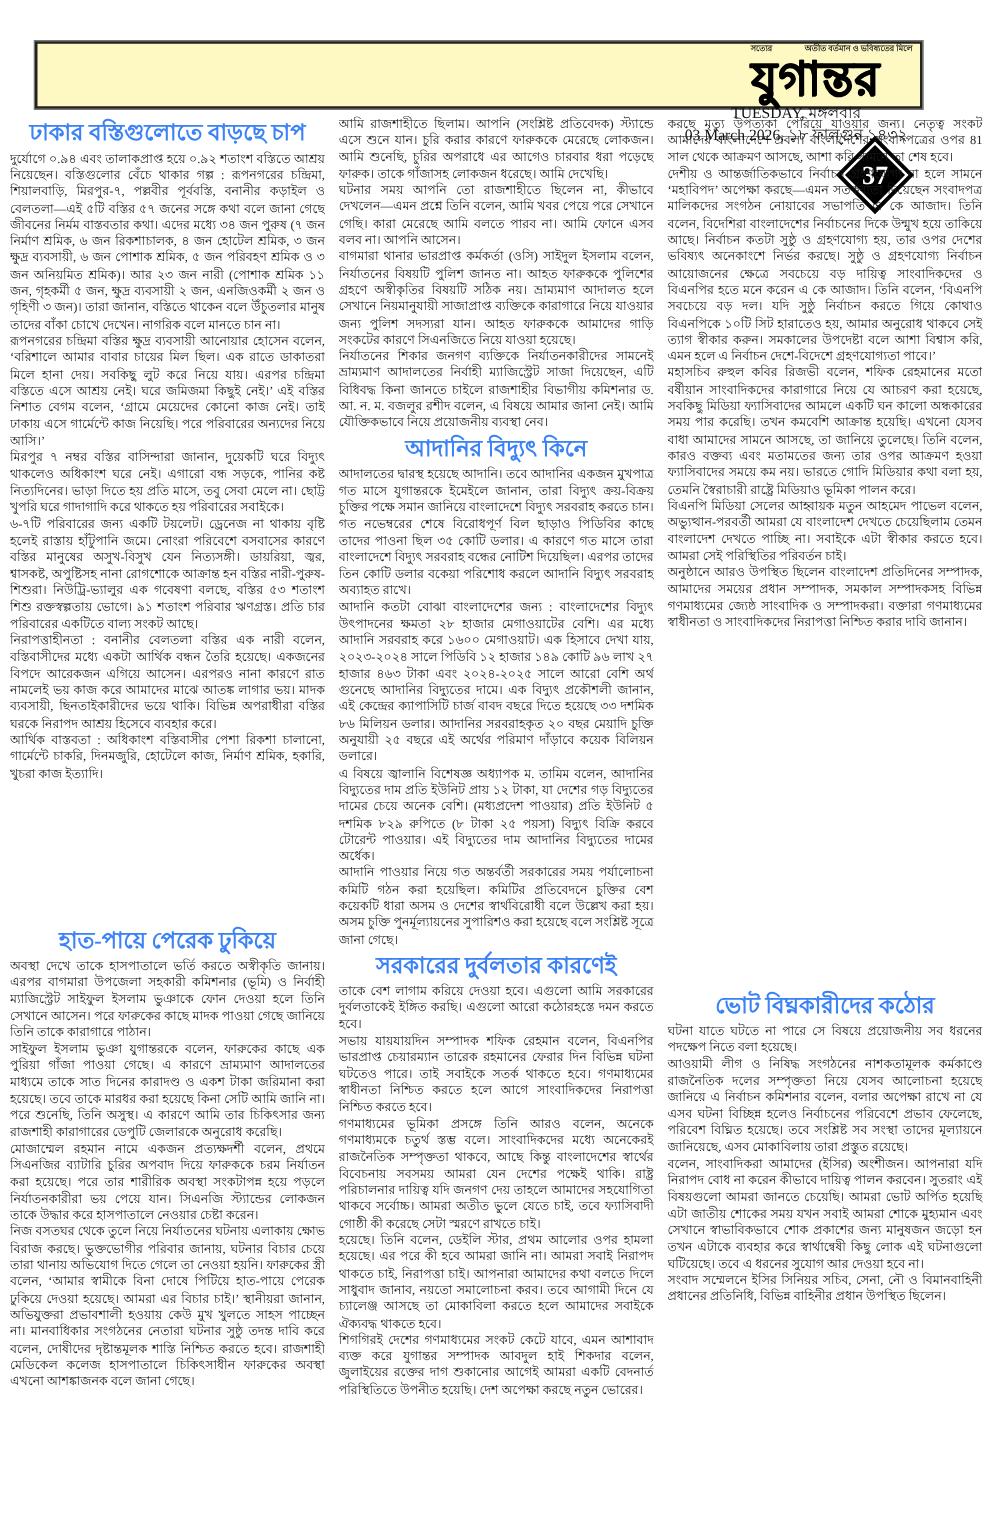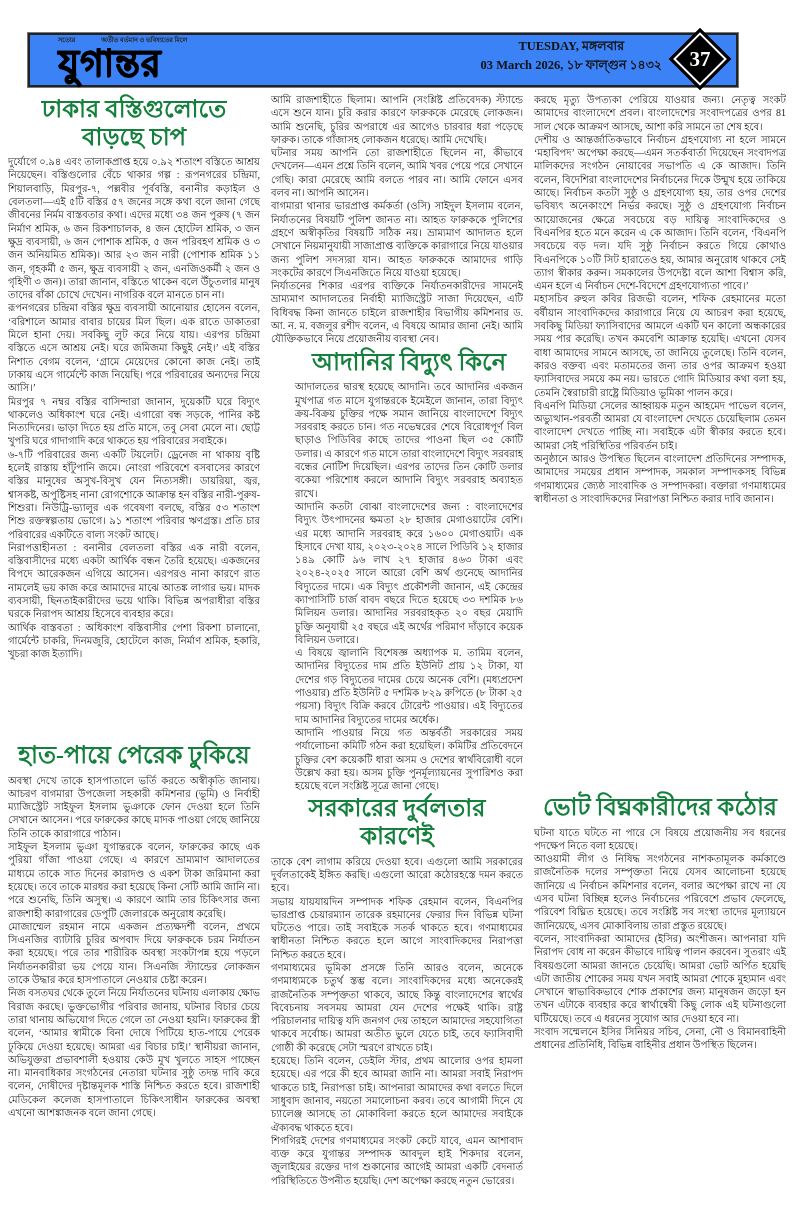--- a/index.html
+++ b/index.html
@@ -10,51 +10,52 @@
     color: #111;
     font-family: "Liberation Serif", "DejaVu Serif", serif;
     overflow: hidden;
     position: relative;
   }
   
   .masthead {
     position: absolute; left: 28px; top: 33px; width: 710px; height: 54px;
     border: 2px solid #222;
     box-shadow: 0 0 0 1px #777;
-    display: flex; align-items: flex-start; justify-content: space-between;
+    display: flex; align-items: flex-end; justify-content: space-between;
     padding: 2px 6px 2px 28px;
-    background: #3b82f6;
+    background: #fef9c3;
+    flex-direction: column;
   }
   .logo-wrap { display: flex; flex-direction: column; line-height: 1; }
   .logo-taglines { display: flex; gap: 26px; font-size: 6.5px; font-weight: bold; color: #222; margin-bottom: 1px; }
   .logo-text {
     font-size: 36px; font-weight: 900; letter-spacing: 1px; color: #000;
     font-family: "Liberation Serif", serif;
     text-shadow: 1px 0 0 #000, 0 1px 0 #000;
     transform: scaleY(1.05);
   }
-  .date-block { text-align: center; font-weight: bold; font-size: 12.5px; color: #111; margin-left: auto; margin-right: 16px; line-height: 1.5; }
+  .date-block { text-align: center; font-weight: normal; font-size: 12.5px; color: #111; margin-left: auto; margin-right: 4px; line-height: 1.5; }
   .diamond {
     width: 44px; height: 44px; background: #000; flex: 0 0 auto;
     transform: rotate(45deg); margin-right: 8px;
     display: flex; align-items: center; justify-content: center;
     border: 2px solid #000; outline: 2px solid #fff; outline-offset: -5px;
   }
   .diamond span {
     transform: rotate(-45deg); color: #fff; font-size: 21px; font-weight: bold;
     font-family: "Liberation Serif", serif;
   }
   
   .content {
     position: absolute; left: 8px; top: 93px; width: 778px; height: 1124px;
     display: flex; gap: 11px;
   }
   .col { width: 252px; overflow: hidden; }
   .headline {
-    font-size: 24px; font-weight: 900; text-align: center; color: #15803d;
+    font-size: 18px; font-weight: 900; text-align: center; color: #3b82f6;
     line-height: 1.15; padding: 3px 0 4px 0;
     font-family: "Liberation Serif", serif;
   }
   .story p {
     font-size: 10px; line-height: 1.33; text-align: justify;
     color: #1c1c1c; margin: 0;
     word-break: break-word;
   }
   .seg-minor { }
 </style>
@@ -85,35 +86,35 @@
       <div class="headline">ঢাকার বস্তিগুলোতে বাড়ছে চাপ</div>
       <p>দুর্যোগে ০.৯৪ এবং তালাকপ্রাপ্ত হয়ে ০.৯২ শতাংশ বস্তিতে আশ্রয় নিয়েছেন। বস্তিগুলোর বেঁচে থাকার গল্প : রূপনগরের চন্দ্রিমা, শিয়ালবাড়ি, মিরপুর-৭, পল্লবীর পূর্ববস্তি, বনানীর কড়াইল ও বেলতলা—এই ৫টি বস্তির ৫৭ জনের সঙ্গে কথা বলে জানা গেছে জীবনের নির্মম বাস্তবতার কথা। এদের মধ্যে ৩৪ জন পুরুষ (৭ জন নির্মাণ শ্রমিক, ৬ জন রিকশাচালক, ৪ জন হোটেল শ্রমিক, ৩ জন ক্ষুদ্র ব্যবসায়ী, ৬ জন পোশাক শ্রমিক, ৫ জন পরিবহণ শ্রমিক ও ৩ জন অনিয়মিত শ্রমিক)। আর ২৩ জন নারী (পোশাক শ্রমিক ১১ জন, গৃহকর্মী ৫ জন, ক্ষুদ্র ব্যবসায়ী ২ জন, এনজিওকর্মী ২ জন ও গৃহিণী ৩ জন)। তারা জানান, বস্তিতে থাকেন বলে উঁচুতলার মানুষ তাদের বাঁকা চোখে দেখেন। নাগরিক বলে মানতে চান না।</p>
       <p>রূপনগরের চন্দ্রিমা বস্তির ক্ষুদ্র ব্যবসায়ী আনোয়ার হোসেন বলেন, ‘বরিশালে আমার বাবার চায়ের মিল ছিল। এক রাতে ডাকাতরা মিলে হানা দেয়। সবকিছু লুট করে নিয়ে যায়। এরপর চন্দ্রিমা বস্তিতে এসে আশ্রয় নেই। ঘরে জমিজমা কিছুই নেই।’ এই বস্তির নিশাত বেগম বলেন, ‘গ্রামে মেয়েদের কোনো কাজ নেই। তাই ঢাকায় এসে গার্মেন্টে কাজ নিয়েছি। পরে পরিবারের অন্যদের নিয়ে আসি।’</p>
       <p>মিরপুর ৭ নম্বর বস্তির বাসিন্দারা জানান, দুয়েকটি ঘরে বিদ্যুৎ থাকলেও অধিকাংশ ঘরে নেই। এগারো বন্ধ সড়কে, পানির কষ্ট নিত্যদিনের। ভাড়া দিতে হয় প্রতি মাসে, তবু সেবা মেলে না। ছোট্ট খুপরি ঘরে গাদাগাদি করে থাকতে হয় পরিবারের সবাইকে।</p>
       <p>৬-৭টি পরিবারের জন্য একটি টয়লেট। ড্রেনেজ না থাকায় বৃষ্টি হলেই রাস্তায় হাঁটুপানি জমে। নোংরা পরিবেশে বসবাসের কারণে বস্তির মানুষের অসুখ-বিসুখ যেন নিত্যসঙ্গী। ডায়রিয়া, জ্বর, শ্বাসকষ্ট, অপুষ্টিসহ নানা রোগশোকে আক্রান্ত হন বস্তির নারী-পুরুষ-শিশুরা। নিউট্রি-ভ্যালুর এক গবেষণা বলছে, বস্তির ৫৩ শতাংশ শিশু রক্তস্বল্পতায় ভোগে। ৯১ শতাংশ পরিবার ঋণগ্রস্ত। প্রতি চার পরিবারের একটিতে বাল্য সংকট আছে।</p>
       <p>নিরাপত্তাহীনতা : বনানীর বেলতলা বস্তির এক নারী বলেন, বস্তিবাসীদের মধ্যে একটা আর্থিক বন্ধন তৈরি হয়েছে। একজনের বিপদে আরেকজন এগিয়ে আসেন। এরপরও নানা কারণে রাত নামলেই ভয় কাজ করে আমাদের মাঝে আতঙ্ক লাগার ভয়। মাদক ব্যবসায়ী, ছিনতাইকারীদের ভয়ে থাকি। বিভিন্ন অপরাধীরা বস্তির ঘরকে নিরাপদ আশ্রয় হিসেবে ব্যবহার করে।</p>
       <p>আর্থিক বাস্তবতা : অধিকাংশ বস্তিবাসীর পেশা রিকশা চালানো, গার্মেন্টে চাকরি, দিনমজুরি, হোটেলে কাজ, নির্মাণ শ্রমিক, হকারি, খুচরা কাজ ইত্যাদি।</p>
     </div>
     <div class="story">
       <div class="headline">হাত-পায়ে পেরেক ঢুকিয়ে</div>
-      <p>অবস্থা দেখে তাকে হাসপাতালে ভর্তি করতে অস্বীকৃতি জানায়। আচরণ বাগমারা উপজেলা সহকারী কমিশনার (ভূমি) ও নির্বাহী ম্যাজিস্ট্রেট সাইফুল ইসলাম ভুঞাকে ফোন দেওয়া হলে তিনি সেখানে আসেন। পরে ফারুকের কাছে মাদক পাওয়া গেছে জানিয়ে তিনি তাকে কারাগারে পাঠান।</p>
+      <p>অবস্থা দেখে তাকে হাসপাতালে ভর্তি করতে অস্বীকৃতি জানায়। এরপর বাগমারা উপজেলা সহকারী কমিশনার (ভূমি) ও নির্বাহী ম্যাজিস্ট্রেট সাইফুল ইসলাম ভুঞাকে ফোন দেওয়া হলে তিনি সেখানে আসেন। পরে ফারুকের কাছে মাদক পাওয়া গেছে জানিয়ে তিনি তাকে কারাগারে পাঠান।</p>
       <p>সাইফুল ইসলাম ভুঞা যুগান্তরকে বলেন, ফারুকের কাছে এক পুরিয়া গাঁজা পাওয়া গেছে। এ কারণে ভ্রাম্যমাণ আদালতের মাধ্যমে তাকে সাত দিনের কারাদণ্ড ও একশ টাকা জরিমানা করা হয়েছে। তবে তাকে মারধর করা হয়েছে কিনা সেটি আমি জানি না। পরে শুনেছি, তিনি অসুস্থ। এ কারণে আমি তার চিকিৎসার জন্য রাজশাহী কারাগারের ডেপুটি জেলারকে অনুরোধ করেছি।</p>
       <p>মোজাম্মেল রহমান নামে একজন প্রত্যক্ষদর্শী বলেন, প্রথমে সিএনজির ব্যাটারি চুরির অপবাদ দিয়ে ফারুককে চরম নির্যাতন করা হয়েছে। পরে তার শারীরিক অবস্থা সংকটাপন্ন হয়ে পড়লে নির্যাতনকারীরা ভয় পেয়ে যান। সিএনজি স্ট্যান্ডের লোকজন তাকে উদ্ধার করে হাসপাতালে নেওয়ার চেষ্টা করেন।</p>
       <p>নিজ বসতঘর থেকে তুলে নিয়ে নির্যাতনের ঘটনায় এলাকায় ক্ষোভ বিরাজ করছে। ভুক্তভোগীর পরিবার জানায়, ঘটনার বিচার চেয়ে তারা থানায় অভিযোগ দিতে গেলে তা নেওয়া হয়নি। ফারুকের স্ত্রী বলেন, ‘আমার স্বামীকে বিনা দোষে পিটিয়ে হাত-পায়ে পেরেক ঢুকিয়ে দেওয়া হয়েছে। আমরা এর বিচার চাই।’ স্থানীয়রা জানান, অভিযুক্তরা প্রভাবশালী হওয়ায় কেউ মুখ খুলতে সাহস পাচ্ছেন না। মানবাধিকার সংগঠনের নেতারা ঘটনার সুষ্ঠু তদন্ত দাবি করে বলেন, দোষীদের দৃষ্টান্তমূলক শাস্তি নিশ্চিত করতে হবে। রাজশাহী মেডিকেল কলেজ হাসপাতালে চিকিৎসাধীন ফারুকের অবস্থা এখনো আশঙ্কাজনক বলে জানা গেছে।</p>
     </div>
   </div>
 
   <div class="col">
     <div class="story seg-minor" style="min-height:176px;">
       <p>আমি রাজশাহীতে ছিলাম। আপনি (সংশ্লিষ্ট প্রতিবেদক) স্ট্যান্ডে এসে শুনে যান। চুরি করার কারণে ফারুককে মেরেছে লোকজন। আমি শুনেছি, চুরির অপরাধে এর আগেও চারবার ধরা পড়েছে ফারুক। তাকে গাঁজাসহ লোকজন ধরেছে। আমি দেখেছি।</p>
       <p>ঘটনার সময় আপনি তো রাজশাহীতে ছিলেন না, কীভাবে দেখলেন—এমন প্রশ্নে তিনি বলেন, আমি খবর পেয়ে পরে সেখানে গেছি। কারা মেরেছে আমি বলতে পারব না। আমি ফোনে এসব বলব না। আপনি আসেন।</p>
       <p>বাগমারা থানার ভারপ্রাপ্ত কর্মকর্তা (ওসি) সাইদুল ইসলাম বলেন, নির্যাতনের বিষয়টি পুলিশ জানত না। আহত ফারুককে পুলিশের গ্রহণে অস্বীকৃতির বিষয়টি সঠিক নয়। ভ্রাম্যমাণ আদালত হলে সেখানে নিয়মানুযায়ী সাজাপ্রাপ্ত ব্যক্তিকে কারাগারে নিয়ে যাওয়ার জন্য পুলিশ সদস্যরা যান। আহত ফারুককে আমাদের গাড়ি সংকটের কারণে সিএনজিতে নিয়ে যাওয়া হয়েছে।</p>
-      <p>নির্যাতনের শিকার এরপর ব্যক্তিকে নির্যাতনকারীদের সামনেই ভ্রাম্যমাণ আদালতের নির্বাহী ম্যাজিস্ট্রেট সাজা দিয়েছেন, এটি বিধিবদ্ধ কিনা জানতে চাইলে রাজশাহীর বিভাগীয় কমিশনার ড. আ. ন. ম. বজলুর রশীদ বলেন, এ বিষয়ে আমার জানা নেই। আমি যৌক্তিকভাবে নিয়ে প্রয়োজনীয় ব্যবস্থা নেব।</p>
+      <p>নির্যাতনের শিকার জনগণ ব্যক্তিকে নির্যাতনকারীদের সামনেই ভ্রাম্যমাণ আদালতের নির্বাহী ম্যাজিস্ট্রেট সাজা দিয়েছেন, এটি বিধিবদ্ধ কিনা জানতে চাইলে রাজশাহীর বিভাগীয় কমিশনার ড. আ. ন. ম. বজলুর রশীদ বলেন, এ বিষয়ে আমার জানা নেই। আমি যৌক্তিকভাবে নিয়ে প্রয়োজনীয় ব্যবস্থা নেব।</p>
     </div>
-    <div class="story" style="min-height:345px;margin-left:24px;">
+    <div class="story" style="min-height:345px;">
       <div class="headline">আদানির বিদ্যুৎ কিনে</div>
       <p>আদালতের দ্বারস্থ হয়েছে আদানি। তবে আদানির একজন মুখপাত্র গত মাসে যুগান্তরকে ইমেইলে জানান, তারা বিদ্যুৎ ক্রয়-বিক্রয় চুক্তির পক্ষে সমান জানিয়ে বাংলাদেশে বিদ্যুৎ সরবরাহ করতে চান। গত নভেম্বরের শেষে বিরোধপূর্ণ বিল ছাড়াও পিডিবির কাছে তাদের পাওনা ছিল ৩৫ কোটি ডলার। এ কারণে গত মাসে তারা বাংলাদেশে বিদ্যুৎ সরবরাহ বন্ধের নোটিশ দিয়েছিল। এরপর তাদের তিন কোটি ডলার বকেয়া পরিশোধ করলে আদানি বিদ্যুৎ সরবরাহ অব্যাহত রাখে।</p>
       <p>আদানি কতটা বোঝা বাংলাদেশের জন্য : বাংলাদেশের বিদ্যুৎ উৎপাদনের ক্ষমতা ২৮ হাজার মেগাওয়াটের বেশি। এর মধ্যে আদানি সরবরাহ করে ১৬০০ মেগাওয়াট। এক হিসাবে দেখা যায়, ২০২৩-২০২৪ সালে পিডিবি ১২ হাজার ১৪৯ কোটি ৯৬ লাখ ২৭ হাজার ৪৬৩ টাকা এবং ২০২৪-২০২৫ সালে আরো বেশি অর্থ গুনেছে আদানির বিদ্যুতের দামে। এক বিদ্যুৎ প্রকৌশলী জানান, এই কেন্দ্রের ক্যাপাসিটি চার্জ বাবদ বছরে দিতে হয়েছে ৩৩ দশমিক ৮৬ মিলিয়ন ডলার। আদানির সরবরাহকৃত ২০ বছর মেয়াদি চুক্তি অনুযায়ী ২৫ বছরে এই অর্থের পরিমাণ দাঁড়াবে কয়েক বিলিয়ন ডলারে।</p>
       <p>এ বিষয়ে জ্বালানি বিশেষজ্ঞ অধ্যাপক ম. তামিম বলেন, আদানির বিদ্যুতের দাম প্রতি ইউনিট প্রায় ১২ টাকা, যা দেশের গড় বিদ্যুতের দামের চেয়ে অনেক বেশি। (মধ্যপ্রদেশ পাওয়ার) প্রতি ইউনিট ৫ দশমিক ৮২৯ রুপিতে (৮ টাকা ২৫ পয়সা) বিদ্যুৎ বিক্রি করবে টোরেন্ট পাওয়ার। এই বিদ্যুতের দাম আদানির বিদ্যুতের দামের অর্ধেক।</p>
       <p>আদানি পাওয়ার নিয়ে গত অন্তর্বর্তী সরকারের সময় পর্যালোচনা কমিটি গঠন করা হয়েছিল। কমিটির প্রতিবেদনে চুক্তির বেশ কয়েকটি ধারা অসম ও দেশের স্বার্থবিরোধী বলে উল্লেখ করা হয়। অসম চুক্তি পুনর্মূল্যায়নের সুপারিশও করা হয়েছে বলে সংশ্লিষ্ট সূত্রে জানা গেছে।</p>
     </div>
     <div class="story">
       <div class="headline">সরকারের দুর্বলতার কারণেই</div>
       <p>তাকে বেশ লাগাম করিয়ে দেওয়া হবে। এগুলো আমি সরকারের দুর্বলতাকেই ইঙ্গিত করছি। এগুলো আরো কঠোরহস্তে দমন করতে হবে।</p>
       <p>সভায় যায়যায়দিন সম্পাদক শফিক রেহমান বলেন, বিএনপির ভারপ্রাপ্ত চেয়ারম্যান তারেক রহমানের ফেরার দিন বিভিন্ন ঘটনা ঘটতেও পারে। তাই সবাইকে সতর্ক থাকতে হবে। গণমাধ্যমের স্বাধীনতা নিশ্চিত করতে হলে আগে সাংবাদিকদের নিরাপত্তা নিশ্চিত করতে হবে।</p>

